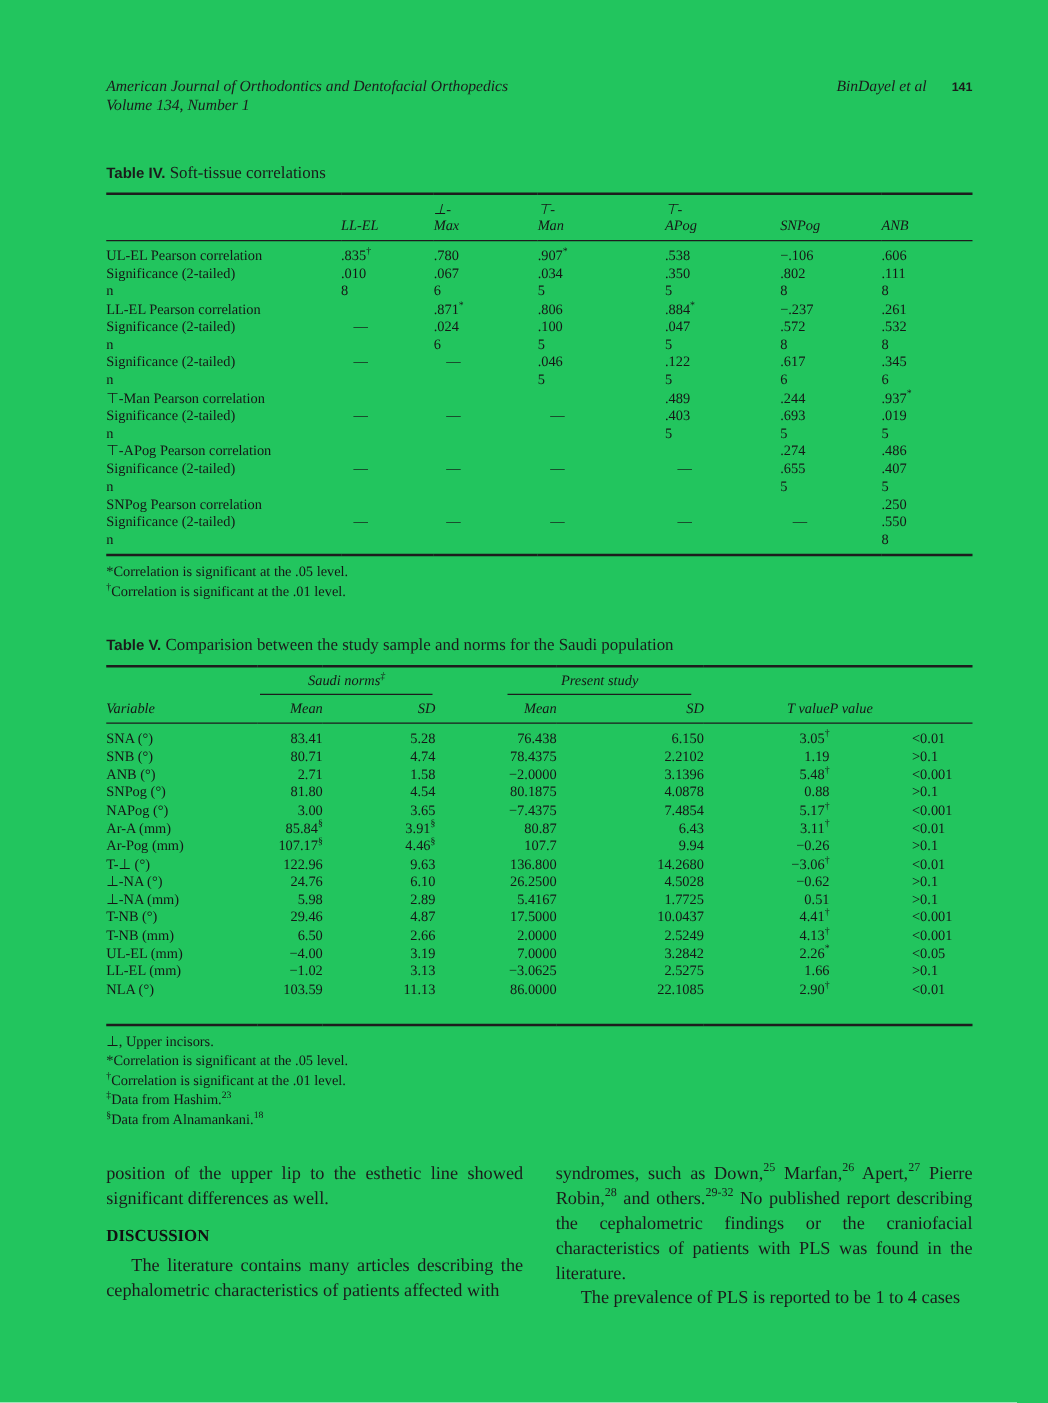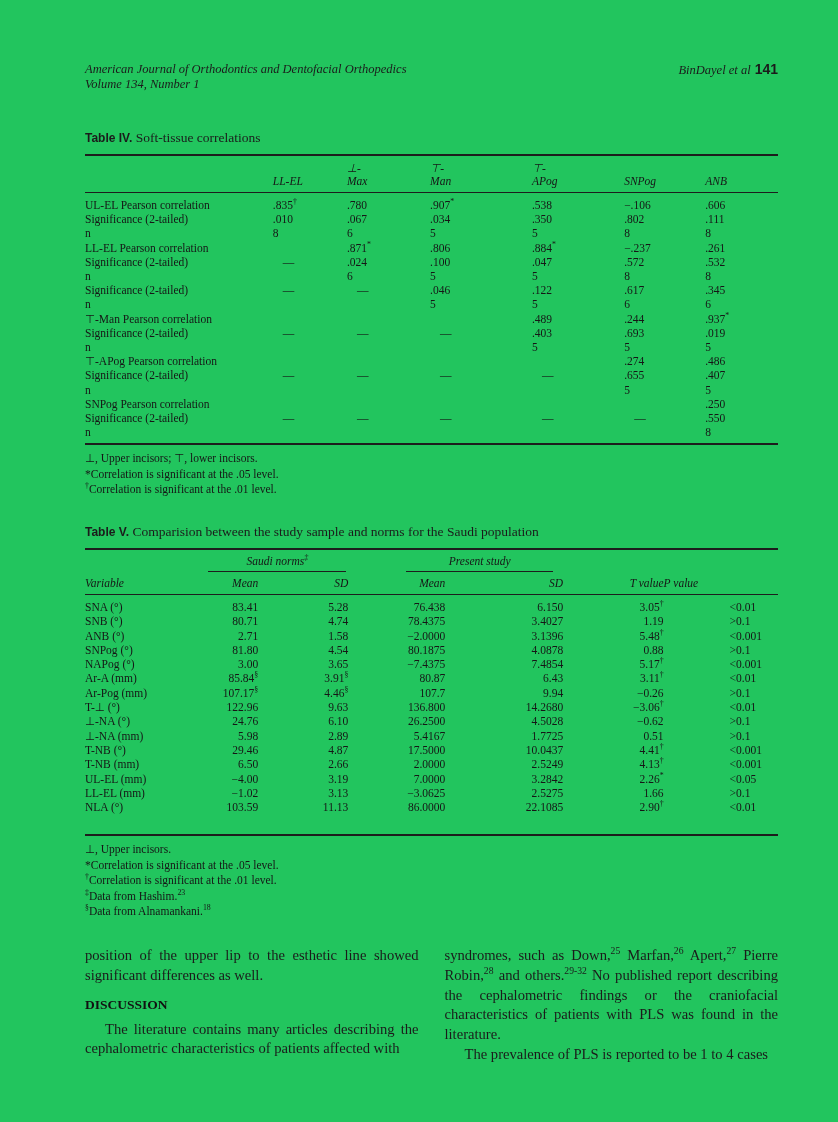--- a/index.html
+++ b/index.html
@@ -14,21 +14,21 @@
     padding:62px 60px 0 85px;
     overflow:hidden;
   }
   
   .running-head { display:flex; justify-content:space-between; align-items:flex-start;
     font-size:12.5px; line-height:15px; }
   .rh-left { font-style:italic; }
   .rh-right { white-space:nowrap; }
   .rh-authors { font-style:italic; }
   .rh-page { font-family:"Liberation Sans", sans-serif; font-weight:bold;
-    font-style:normal; font-size:14px; margin-left:4px; }
+    font-style:normal; font-size:10px; margin-left:20px; }
   
   .tbl-section { margin-top:0; }
   .tbl-title { font-size:13.5px; line-height:17px; margin-bottom:7px; }
   .tbl-label { font-family:"Liberation Sans", sans-serif; font-weight:bold; font-size:12px; }
   table { width:100%; border-collapse:collapse; table-layout:fixed;
     font-size:11.5px; color:#161616; }
   #t4, #t5 { border-top:2px solid #1d1d1d; border-bottom:2px solid #1d1d1d; }
   th, td { font-weight:normal; overflow:visible; }
   sup { font-size:68%; line-height:0; vertical-align:super; }
   
@@ -277,21 +277,20 @@
             <td></td>
             <td></td>
             <td></td>
             <td></td>
             <td></td>
             <td>8</td>
           </tr>
         </tbody>
     </table>
     <div class="notes" id="t4-notes">
-        <div>⊥, Upper incisors; ⊤, lower incisors.</div>
         <div>*Correlation is significant at the .05 level.</div>
         <div><sup>†</sup>Correlation is significant at the .01 level.</div>
       </div>
   </section>
 
   <section id="sec-t5" class="tbl-section">
     <div class="tbl-title">
       <span class="tbl-label">Table V.</span>
       <span>Comparision between the study sample and norms for the Saudi population</span>
     </div>
@@ -335,21 +334,21 @@
             <td class="c-num">76.438</td>
             <td class="c-num">6.150</td>
             <td class="c-tval">3.05<sup>†</sup></td>
             <td class="c-pval">&lt;0.01</td>
           </tr>
           <tr>
             <td class="c-var">SNB (°)</td>
             <td class="c-num">80.71</td>
             <td class="c-num">4.74</td>
             <td class="c-num">78.4375</td>
-            <td class="c-num">3.4027</td>
+            <td class="c-num">2.2102</td>
             <td class="c-tval">1.19</td>
             <td class="c-pval">&gt;0.1</td>
           </tr>
           <tr>
             <td class="c-var">ANB (°)</td>
             <td class="c-num">2.71</td>
             <td class="c-num">1.58</td>
             <td class="c-num">−2.0000</td>
             <td class="c-num">3.1396</td>
             <td class="c-tval">5.48<sup>†</sup></td>

